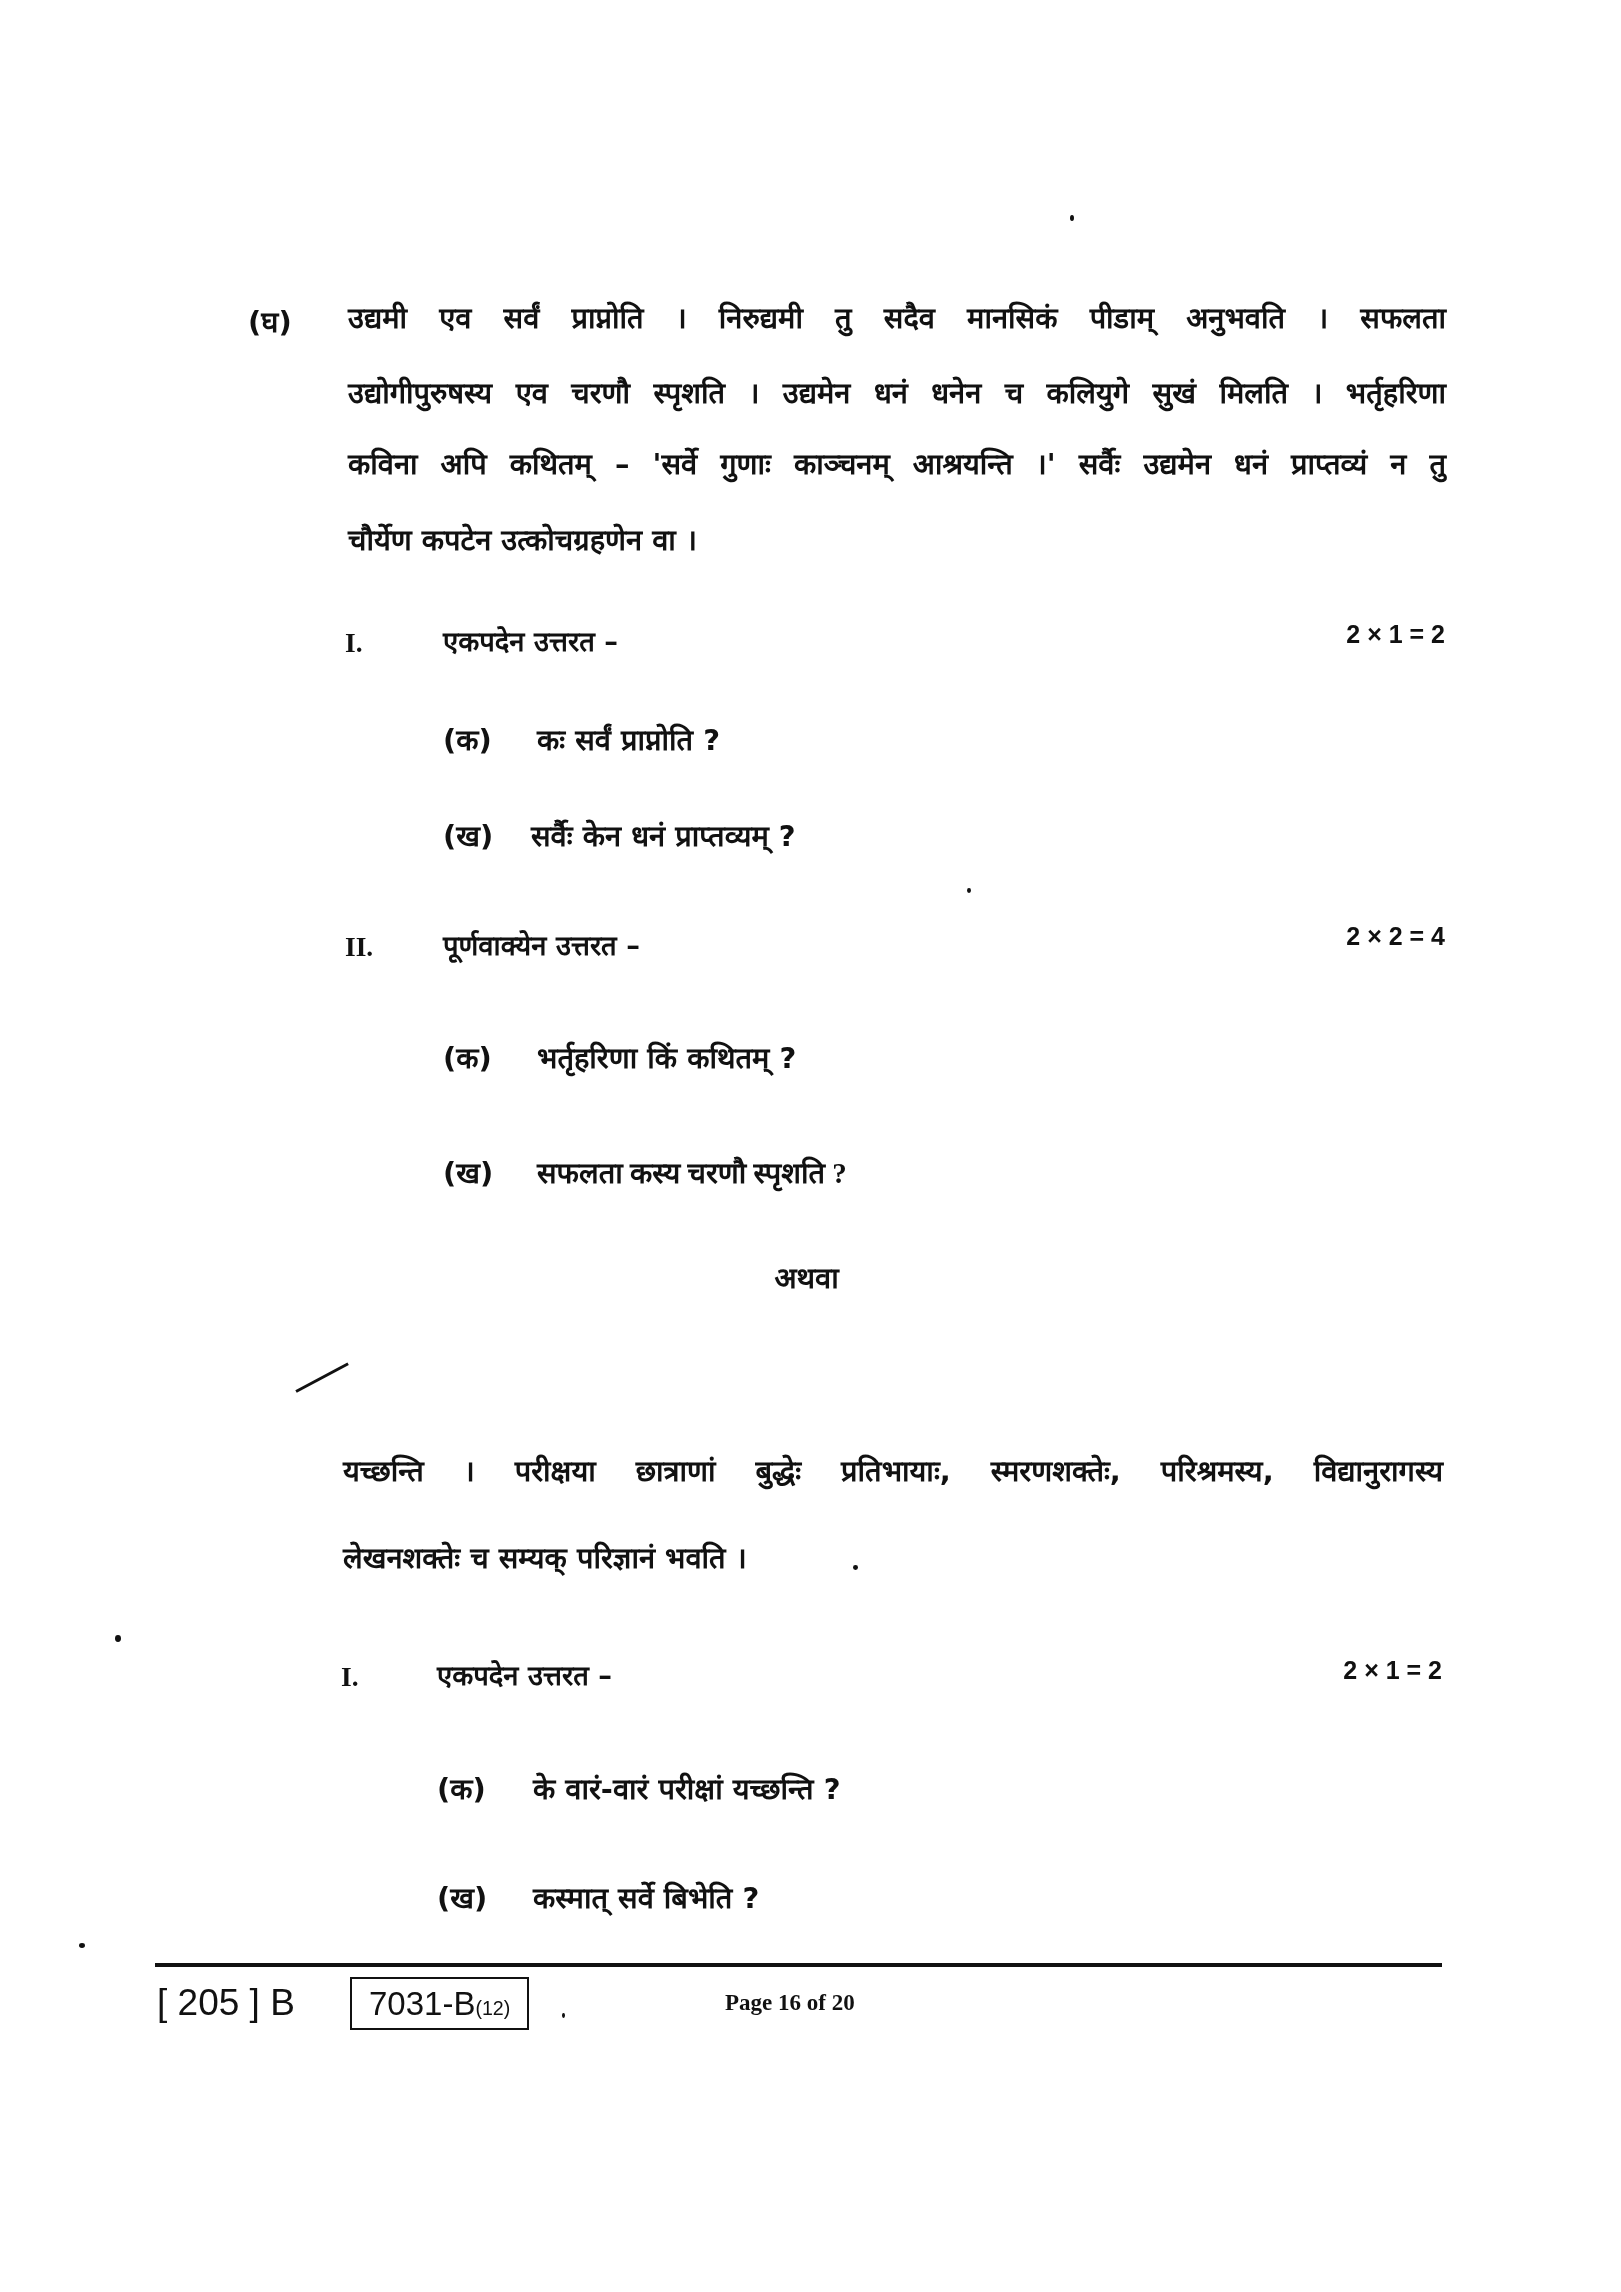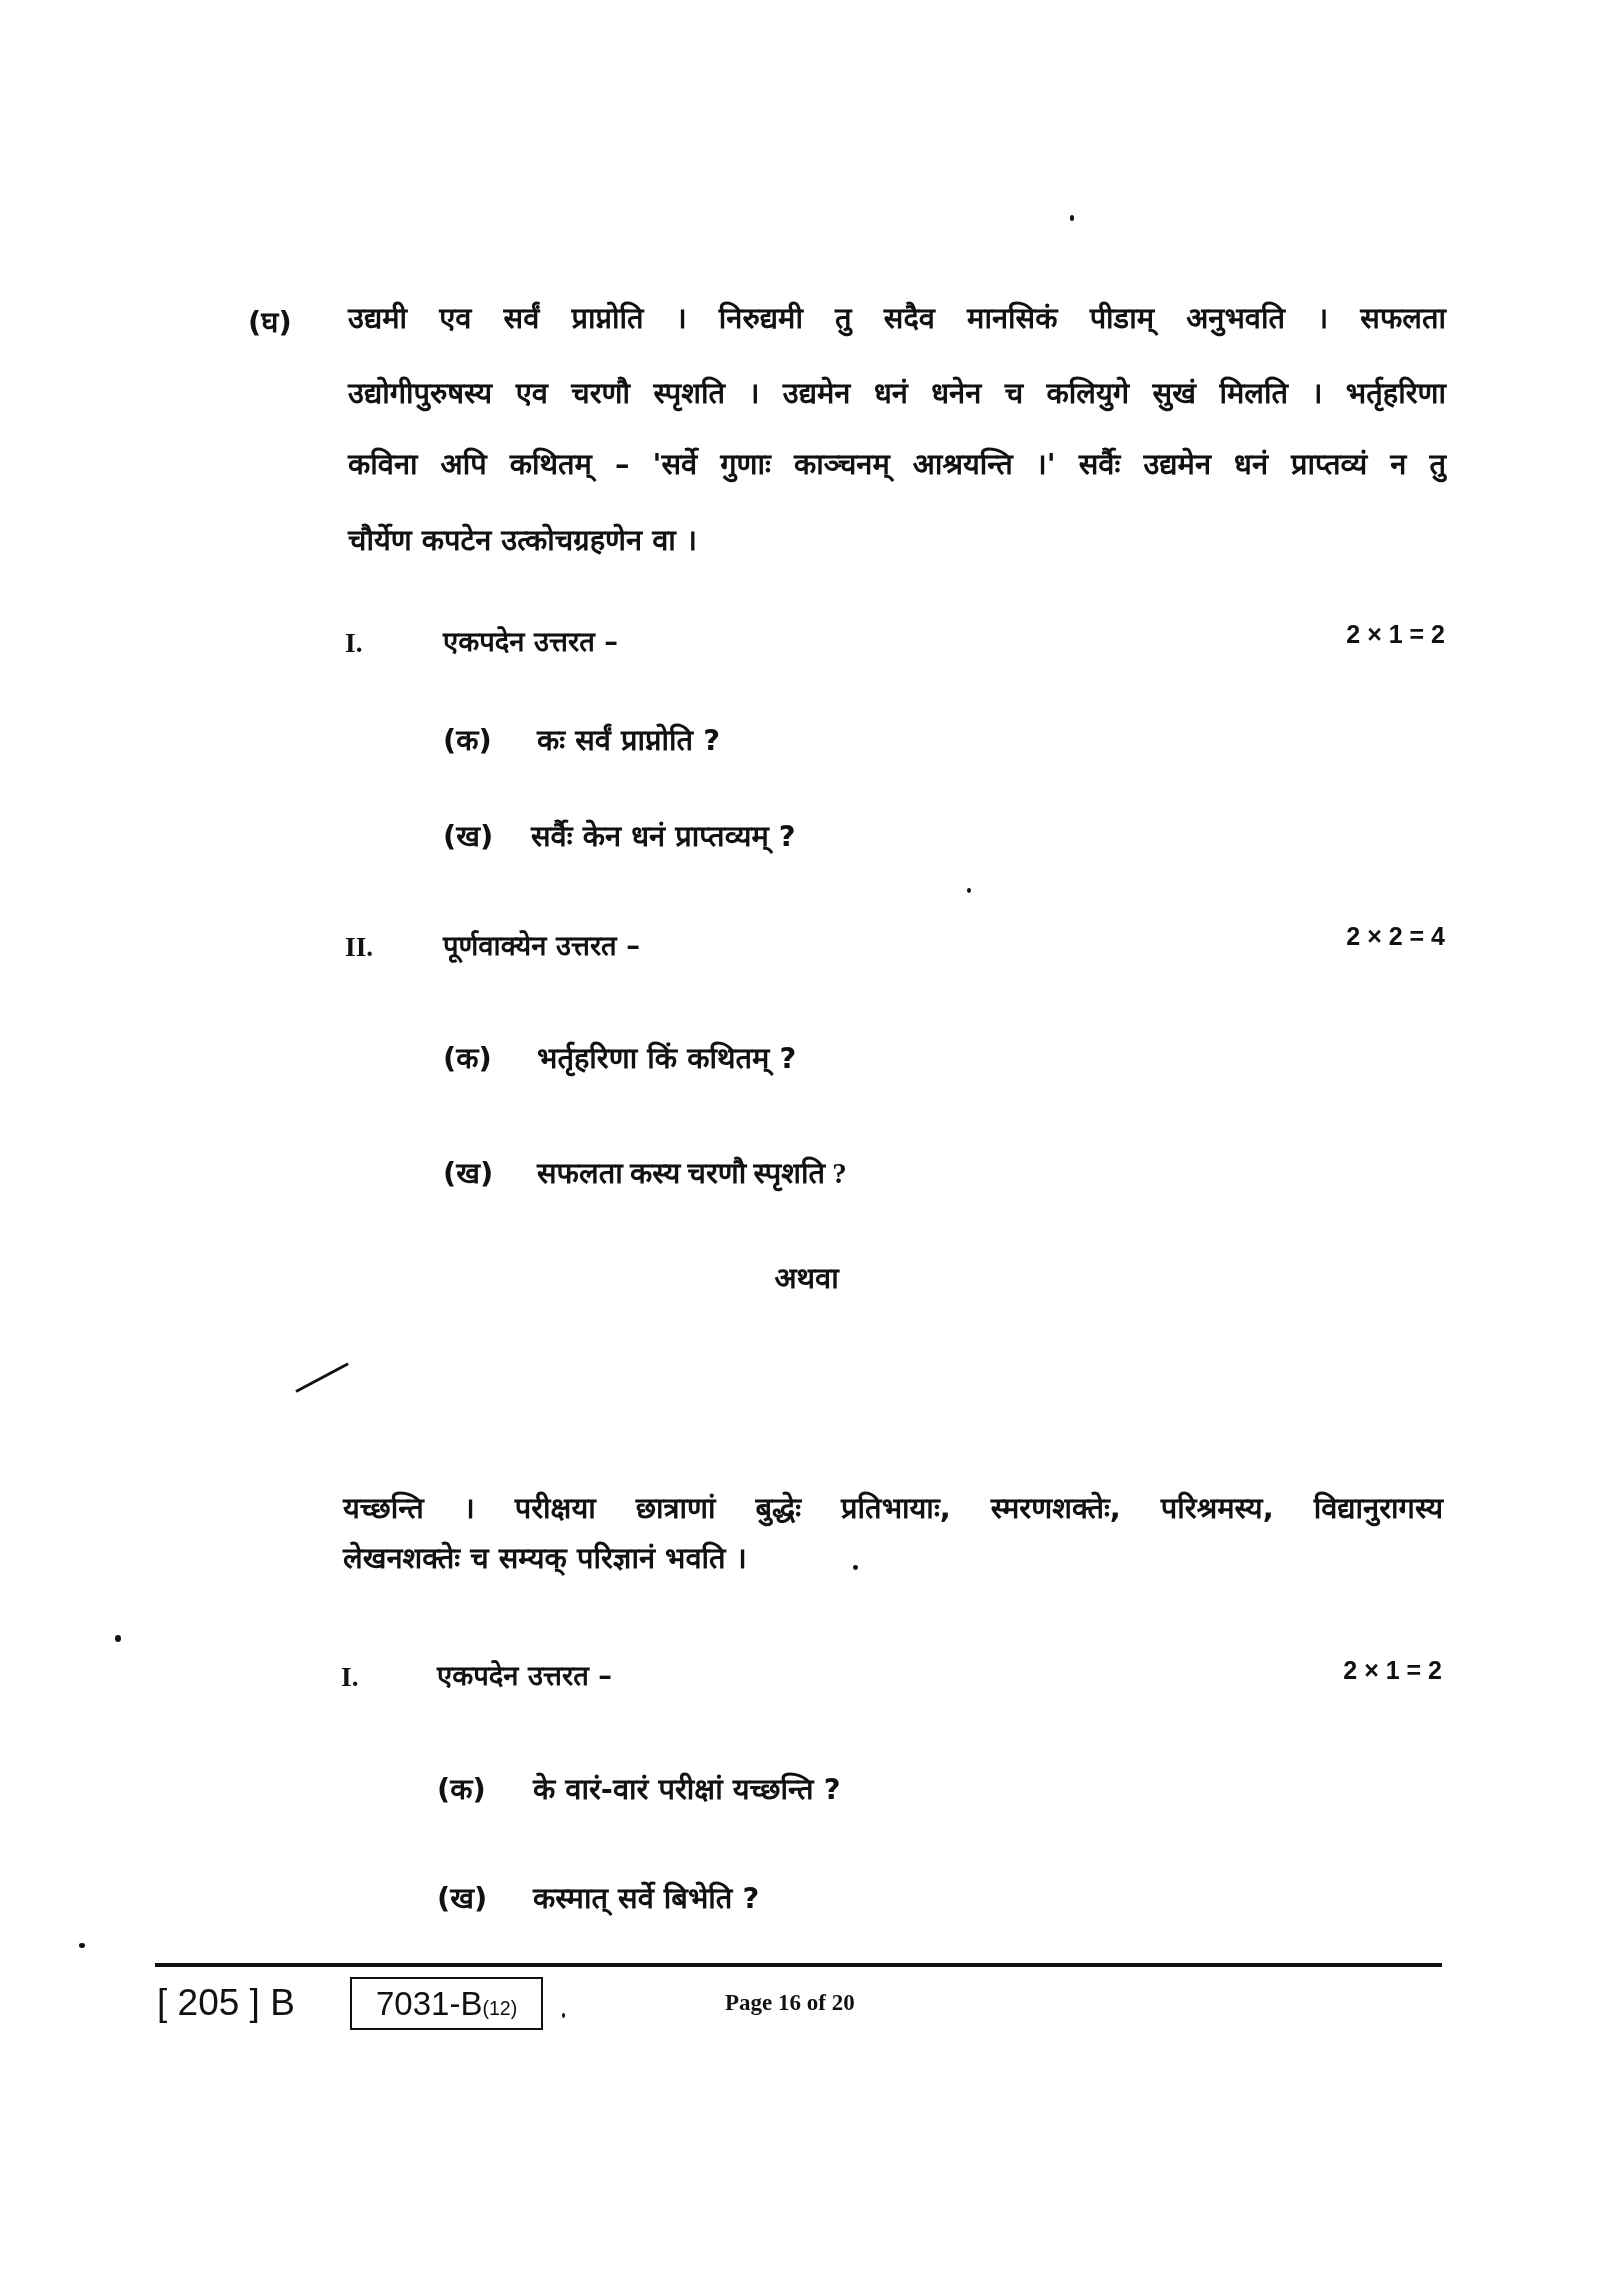--- a/index.html
+++ b/index.html
@@ -108,21 +108,21 @@
       font-family: "Liberation Sans", sans-serif;
       font-size: 37px;
       color: #111;
       white-space: nowrap;
     }
     .footer-box {
       position: absolute;
       left: 350px;
       top: 1977px;
       height: 49px;
-      padding: 0 24px;
+      padding: 0 17px;
       border: 2.9px solid #111;
       font-family: "Liberation Sans Narrow", "Liberation Sans", sans-serif;
       font-size: 33px;
       line-height: 49px;
       white-space: nowrap;
     }
     .footer-box .sub {
       font-size: 19.6px;
     }
     .footer-page {
@@ -169,21 +169,21 @@
 
   <div class="sub-label" style="left:443px; top:1037px;">(क)</div>
   <div class="sub-text" style="left:537px; top:1037px;">भर्तृहरिणा किं कथितम् ?</div>
 
   <div class="sub-label" style="left:443px; top:1152px;">(ख)</div>
   <div class="sub-text" style="left:537px; top:1152px;font-family:Liberation Serif, serif;">सफलता कस्य चरणौ स्पृशति ?</div>
 
   <div class="athava" style="top:1257px; left:-3.9px;">अथवा</div>
 
   <div class="tick-mark" style="left:296px; top:1390px;"></div>
-  <div class="passage-line" style="left:343px; width:1100px; top:1454px;margin-top:37px;">यच्छन्ति । परीक्षया छात्राणां बुद्धेः प्रतिभायाः, स्मरणशक्तेः, परिश्रमस्य, विद्यानुरागस्य</div>
+  <div class="passage-line" style="left:343px; width:1100px; top:1454px;">यच्छन्ति । परीक्षया छात्राणां बुद्धेः प्रतिभायाः, स्मरणशक्तेः, परिश्रमस्य, विद्यानुरागस्य</div>
   <div class="passage-line last" style="left:343px; width:1100px; top:1541px;">लेखनशक्तेः च सम्यक् परिज्ञानं भवति ।</div>
 
   <div class="q-num" style="left:341px; top:1662px;">I.</div>
   <div class="q-text" style="left:437px; top:1656px;">एकपदेन उत्तरत –</div>
   <div class="marks" style="right:179px; top:1656px;">2 × 1 = 2</div>
 
   <div class="sub-label" style="left:437px; top:1768px;">(क)</div>
   <div class="sub-text" style="left:533px; top:1768px;">के वारं-वारं परीक्षां यच्छन्ति ?</div>
 
   <div class="sub-label" style="left:437px; top:1877px;">(ख)</div>

